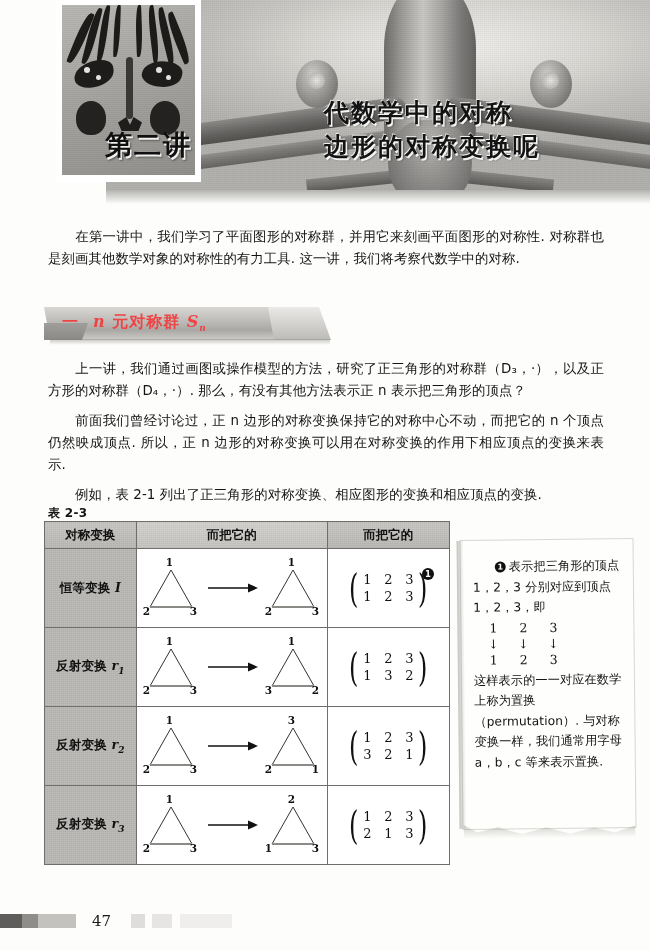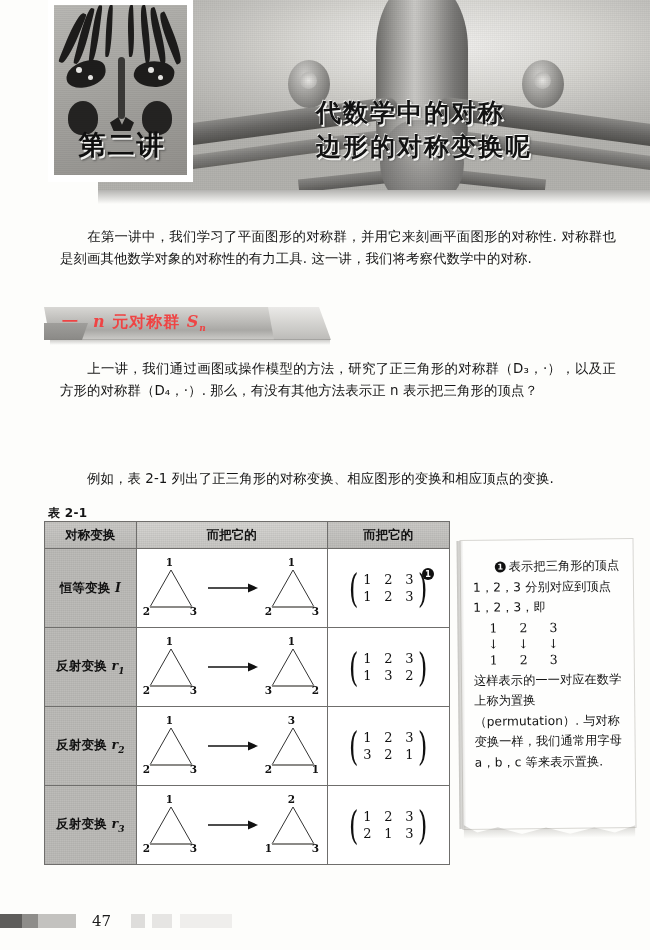--- a/index.html
+++ b/index.html
@@ -7,21 +7,21 @@
     width:650px;height:950px;
     background:#fdfdfb;
     font-family:"DejaVu Sans","Liberation Serif",serif;
     position:relative;
     overflow:hidden;
     color:#1b1b1b;
   }
   .page{position:relative;width:650px;height:950px;}
 
   
-  .header{position:absolute;left:8px;top:0;width:574px;height:200px;}
+  .header{position:absolute;left:16px;top:0;width:574px;height:200px;}
 
   .plane-photo{
     position:absolute;left:90px;top:0;width:560px;height:190px;
     overflow:hidden;
     background:
       radial-gradient(ellipse 60% 55% at 62% 24%, #efeeec 0%, #d9d8d4 40%, #c2c1bd 72%, #b2b1ad 100%);
     filter:contrast(1.02);
   }
   
   .plane-photo::after{
@@ -117,37 +117,36 @@
   
   .eye{position:absolute;width:40px;height:26px;background:#1e1d1c;border-radius:60% 35% 55% 40%;}
   .eyedot{position:absolute;background:#e8e7e4;border-radius:50%;}
   .cheek{position:absolute;width:30px;height:34px;background:#242322;border-radius:50% 50% 45% 45%;}
   .nosestrip{position:absolute;left:64px;top:52px;width:7px;height:62px;background:#3a3937;border-radius:4px;}
   .mouth{position:absolute;left:56px;top:112px;width:24px;height:14px;background:#1f1e1d;
     clip-path:polygon(0 40%,35% 0,50% 55%,65% 0,100% 40%,85% 100%,15% 100%);}
 
   .lecture-label{
     position:absolute;left:52px;top:127px;width:124px;
-    text-align:center;
+    text-align:right;
     font-family:"DejaVu Sans","Liberation Sans",sans-serif;
     font-weight:700;font-size:27px;letter-spacing:2px;
     color:#0f0f0f;
     text-shadow:1.6px 1.6px 0 #efefed, 2.6px 2.6px 2px rgba(0,0,0,.4);
   }
 
   
   .para{
     position:absolute;
     font-family:"DejaVu Sans","Liberation Serif",serif;
     font-size:13.4px;
     line-height:22px;
     color:#141414;
     text-align:justify;
     letter-spacing:.1px;
-    margin-left:12px;
   }
   .para .ind{display:inline-block;width:27px;}
   .it{font-style:italic;font-family:"DejaVu Serif","Liberation Serif",serif;}
   .sub{font-size:9px;vertical-align:sub;font-style:italic;}
 
   #intro-para{left:48px;top:226px;width:556px;}
 
   
   .ribbon-wrap{position:absolute;left:44px;top:305px;width:290px;height:40px;}
   .ribbon-main{
@@ -173,21 +172,21 @@
     white-space:nowrap;
   }
   .ribbon-text .num{margin-right:14px;}
   .ribbon-shadow{
     position:absolute;left:6px;top:34px;width:280px;height:6px;
     background:linear-gradient(180deg,rgba(130,129,126,.45),rgba(255,255,255,0));
   }
 
   #para2{left:48px;top:358px;width:556px;}
   #para3{left:48px;top:410px;width:556px;}
-  #para4{left:48px;top:468px;width:556px;}
+  #para4{left:48px;top:484px;width:556px;}
 
   .table-caption{
     position:absolute;left:48px;top:505px;
     font-family:"DejaVu Sans","Liberation Sans",sans-serif;
     font-weight:700;font-size:12px;color:#141414;letter-spacing:.3px;
   }
 
   
   .tbl{
     position:absolute;left:44px;top:521px;width:406px;
@@ -361,23 +360,24 @@
 
   <div class="ribbon-wrap">
     <div class="ribbon-tail"></div>
     <div class="ribbon-main"></div>
     <div class="ribbon-fold"></div>
     <div class="ribbon-text"><span class="num">一</span><span><span class="it">n</span> 元对称群 <span class="it">S<span class="sub">n</span></span></span></div>
     <div class="ribbon-shadow"></div>
   </div>
 
   <div class="para" id="para2"><span class="ind"></span><span>上一讲，我们通过画图或操作模型的方法，研究了正三角形的对称群（D₃，·），以及正方形的对称群（D₄，·）. 那么，有没有其他方法表示正 n 表示把三角形的顶点？</span></div>
+  <div class="para" id="para3"><span class="ind"></span><span>前面我们曾经讨论过，正 n 边形的对称变换保持它的对称中心不动，而把它的 n 个顶点仍然映成顶点. 所以，正 n 边形的对称变换可以用在对称变换的作用下相应顶点的变换来表示.</span></div>
   <div class="para" id="para4"><span class="ind"></span><span>例如，表 2-1 列出了正三角形的对称变换、相应图形的变换和相应顶点的变换.</span></div>
 
-  <div class="table-caption">表 2-1</div>
+  <div class="table-caption">表 2-3</div>
 
   <table class="tbl">
     <tbody>
         <tr class="hdr">
       <td class="c-trans"><span>对称变换</span></td>
       <td class="c-fig"><span>而把它的</span></td>
       <td class="c-perm"><span>而把它的</span></td>
     </tr>
 
     <tr>

